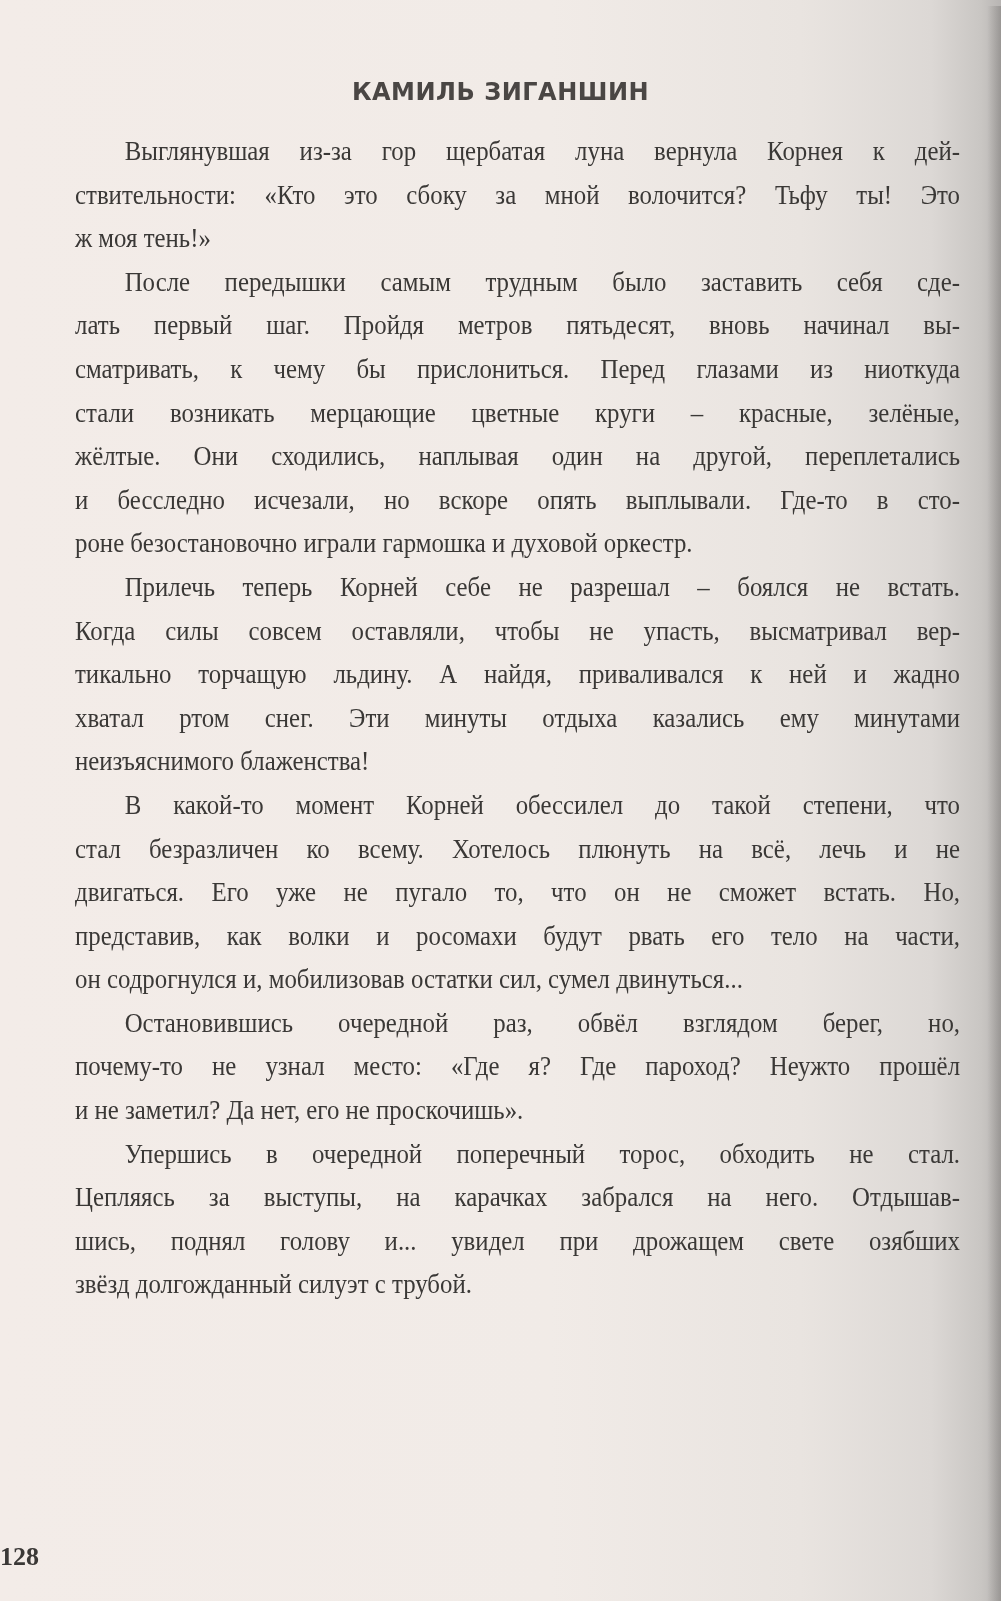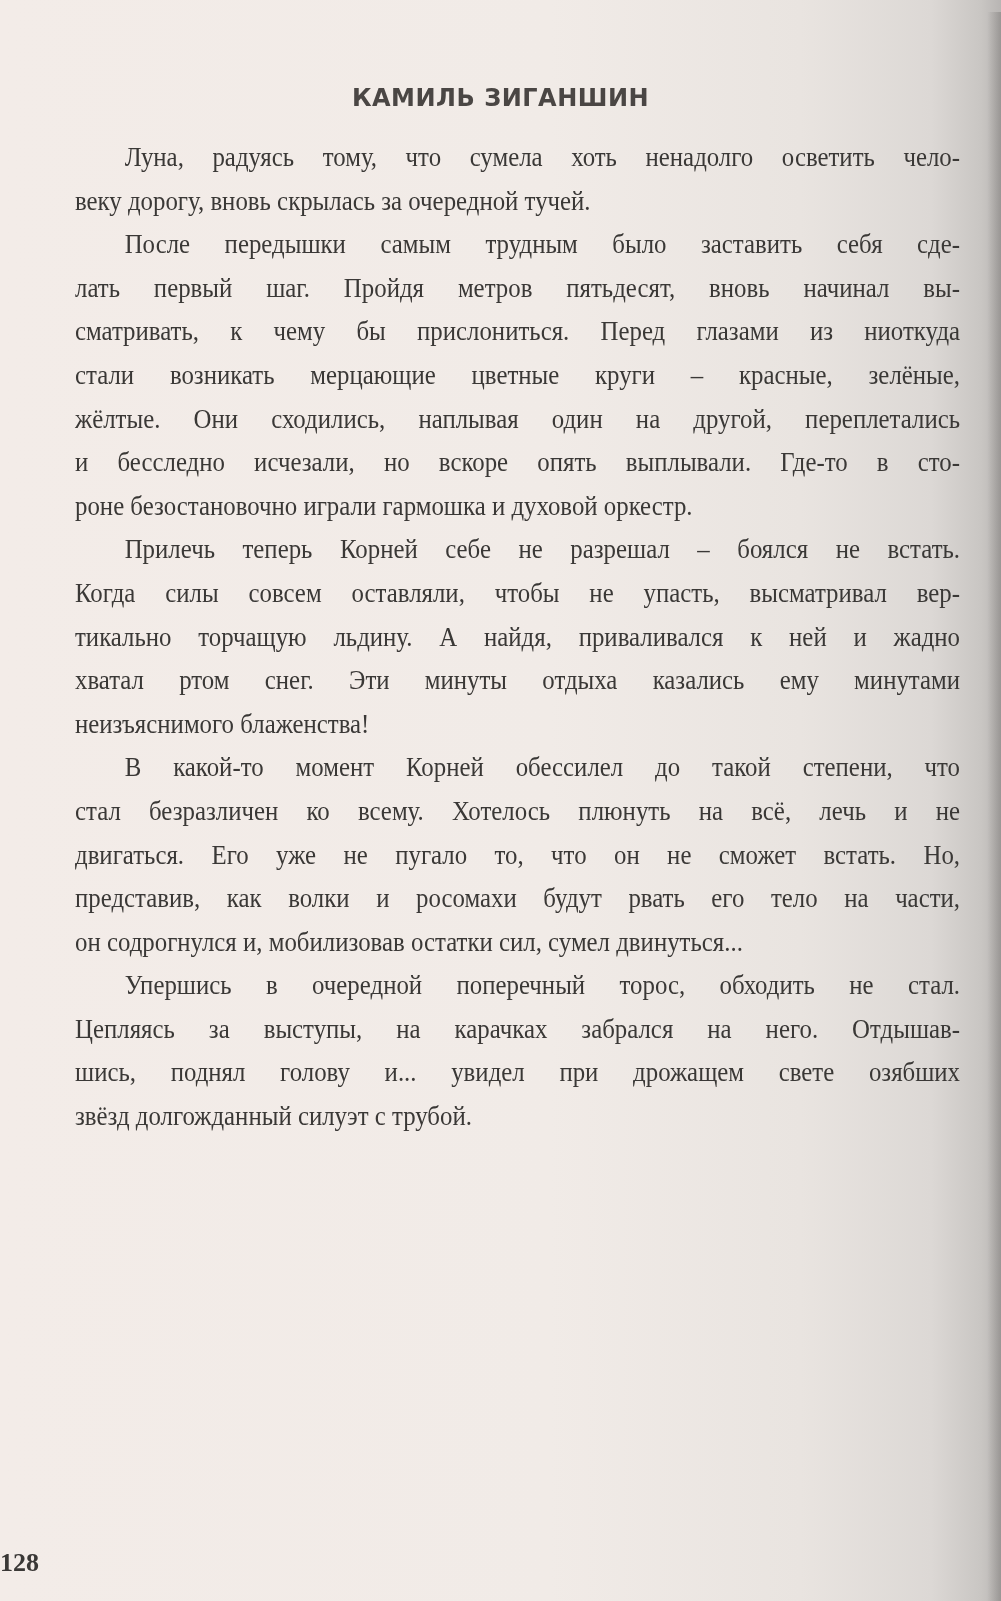--- a/index.html
+++ b/index.html
@@ -3,21 +3,21 @@
 <meta charset="utf-8">
 <style>
   html, body { margin: 0; padding: 0; }
   body {
     width: 1001px; height: 1601px; overflow: hidden;
     background: linear-gradient(90deg, #f3ece8 0%, #f1ebe7 55%, #e9e4e0 80%, #dcd8d5 93%, #c9c6c3 98%, #b8b5b3 100%);
     position: relative;
     font-family: "Liberation Serif", "DejaVu Serif", serif;
     color: #3a3836;
   }
-  .page { position: absolute; left: 0; top: 12px; width: 1001px; height: 1285px; }
+  .page { position: absolute; left: 0; top: 6px; width: 1001px; height: 1285px; }
   .running-head {
     position: absolute; top: 72px; left: 0; width: 1001px;
     text-align: center;
     font-family: "DejaVu Sans", sans-serif;
     font-weight: bold; font-size: 24px; letter-spacing: 0.5px;
     color: #4a4644;
   }
   .body-text {
     position: absolute; left: 75px; top: 124px; width: 885px;
   }
@@ -41,25 +41,26 @@
 </style>
 </head>
 <body>
 
 <div class="page">
   <div class="running-head">КАМИЛЬ ЗИГАНШИН</div>
 
   <div class="body-text">
 
 
+    <div>
+      <span class="line indent">Выглянувшая из-за гор щербатая луна вернула Корнея к дей-</span>
+      <span class="line">ствительности: «Кто это сбоку за мной волочится? Тьфу ты! Это</span>
+      <span class="line last">ж моя тень!»</span>
+    </div>
 
-    <div>
-      <span class="line indent">Луна, радуясь тому, что сумела хоть ненадолго осветить чело-</span>
-      <span class="line last">веку дорогу, вновь скрылась за очередной тучей.</span>
-    </div>
 
     <div>
       <span class="line indent">После передышки самым трудным было заставить себя сде-</span>
       <span class="line">лать первый шаг. Пройдя метров пятьдесят, вновь начинал вы-</span>
       <span class="line">сматривать, к чему бы прислониться. Перед глазами из ниоткуда</span>
       <span class="line">стали возникать мерцающие цветные круги – красные, зелёные,</span>
       <span class="line">жёлтые. Они сходились, наплывая один на другой, переплетались</span>
       <span class="line">и бесследно исчезали, но вскоре опять выплывали. Где-то в сто-</span>
       <span class="line last">роне безостановочно играли гармошка и духовой оркестр.</span>
     </div>
@@ -73,20 +74,25 @@
     </div>
 
     <div>
       <span class="line indent">В какой-то момент Корней обессилел до такой степени, что</span>
       <span class="line">стал безразличен ко всему. Хотелось плюнуть на всё, лечь и не</span>
       <span class="line">двигаться. Его уже не пугало то, что он не сможет встать. Но,</span>
       <span class="line">представив, как волки и росомахи будут рвать его тело на части,</span>
       <span class="line last">он содрогнулся и, мобилизовав остатки сил, сумел двинуться...</span>
     </div>
 
+    <div>
+      <span class="line indent">Остановившись очередной раз, обвёл взглядом берег, но,</span>
+      <span class="line">почему-то не узнал место: «Где я? Где пароход? Неужто прошёл</span>
+      <span class="line last">и не заметил? Да нет, его не проскочишь».</span>
+    </div>
 
 
     <div>
       <span class="line indent">Упершись в очередной поперечный торос, обходить не стал.</span>
       <span class="line">Цепляясь за выступы, на карачках забрался на него. Отдышав-</span>
       <span class="line">шись, поднял голову и... увидел при дрожащем свете озябших</span>
       <span class="line last">звёзд долгожданный силуэт с трубой.</span>
     </div>
 
   </div>

